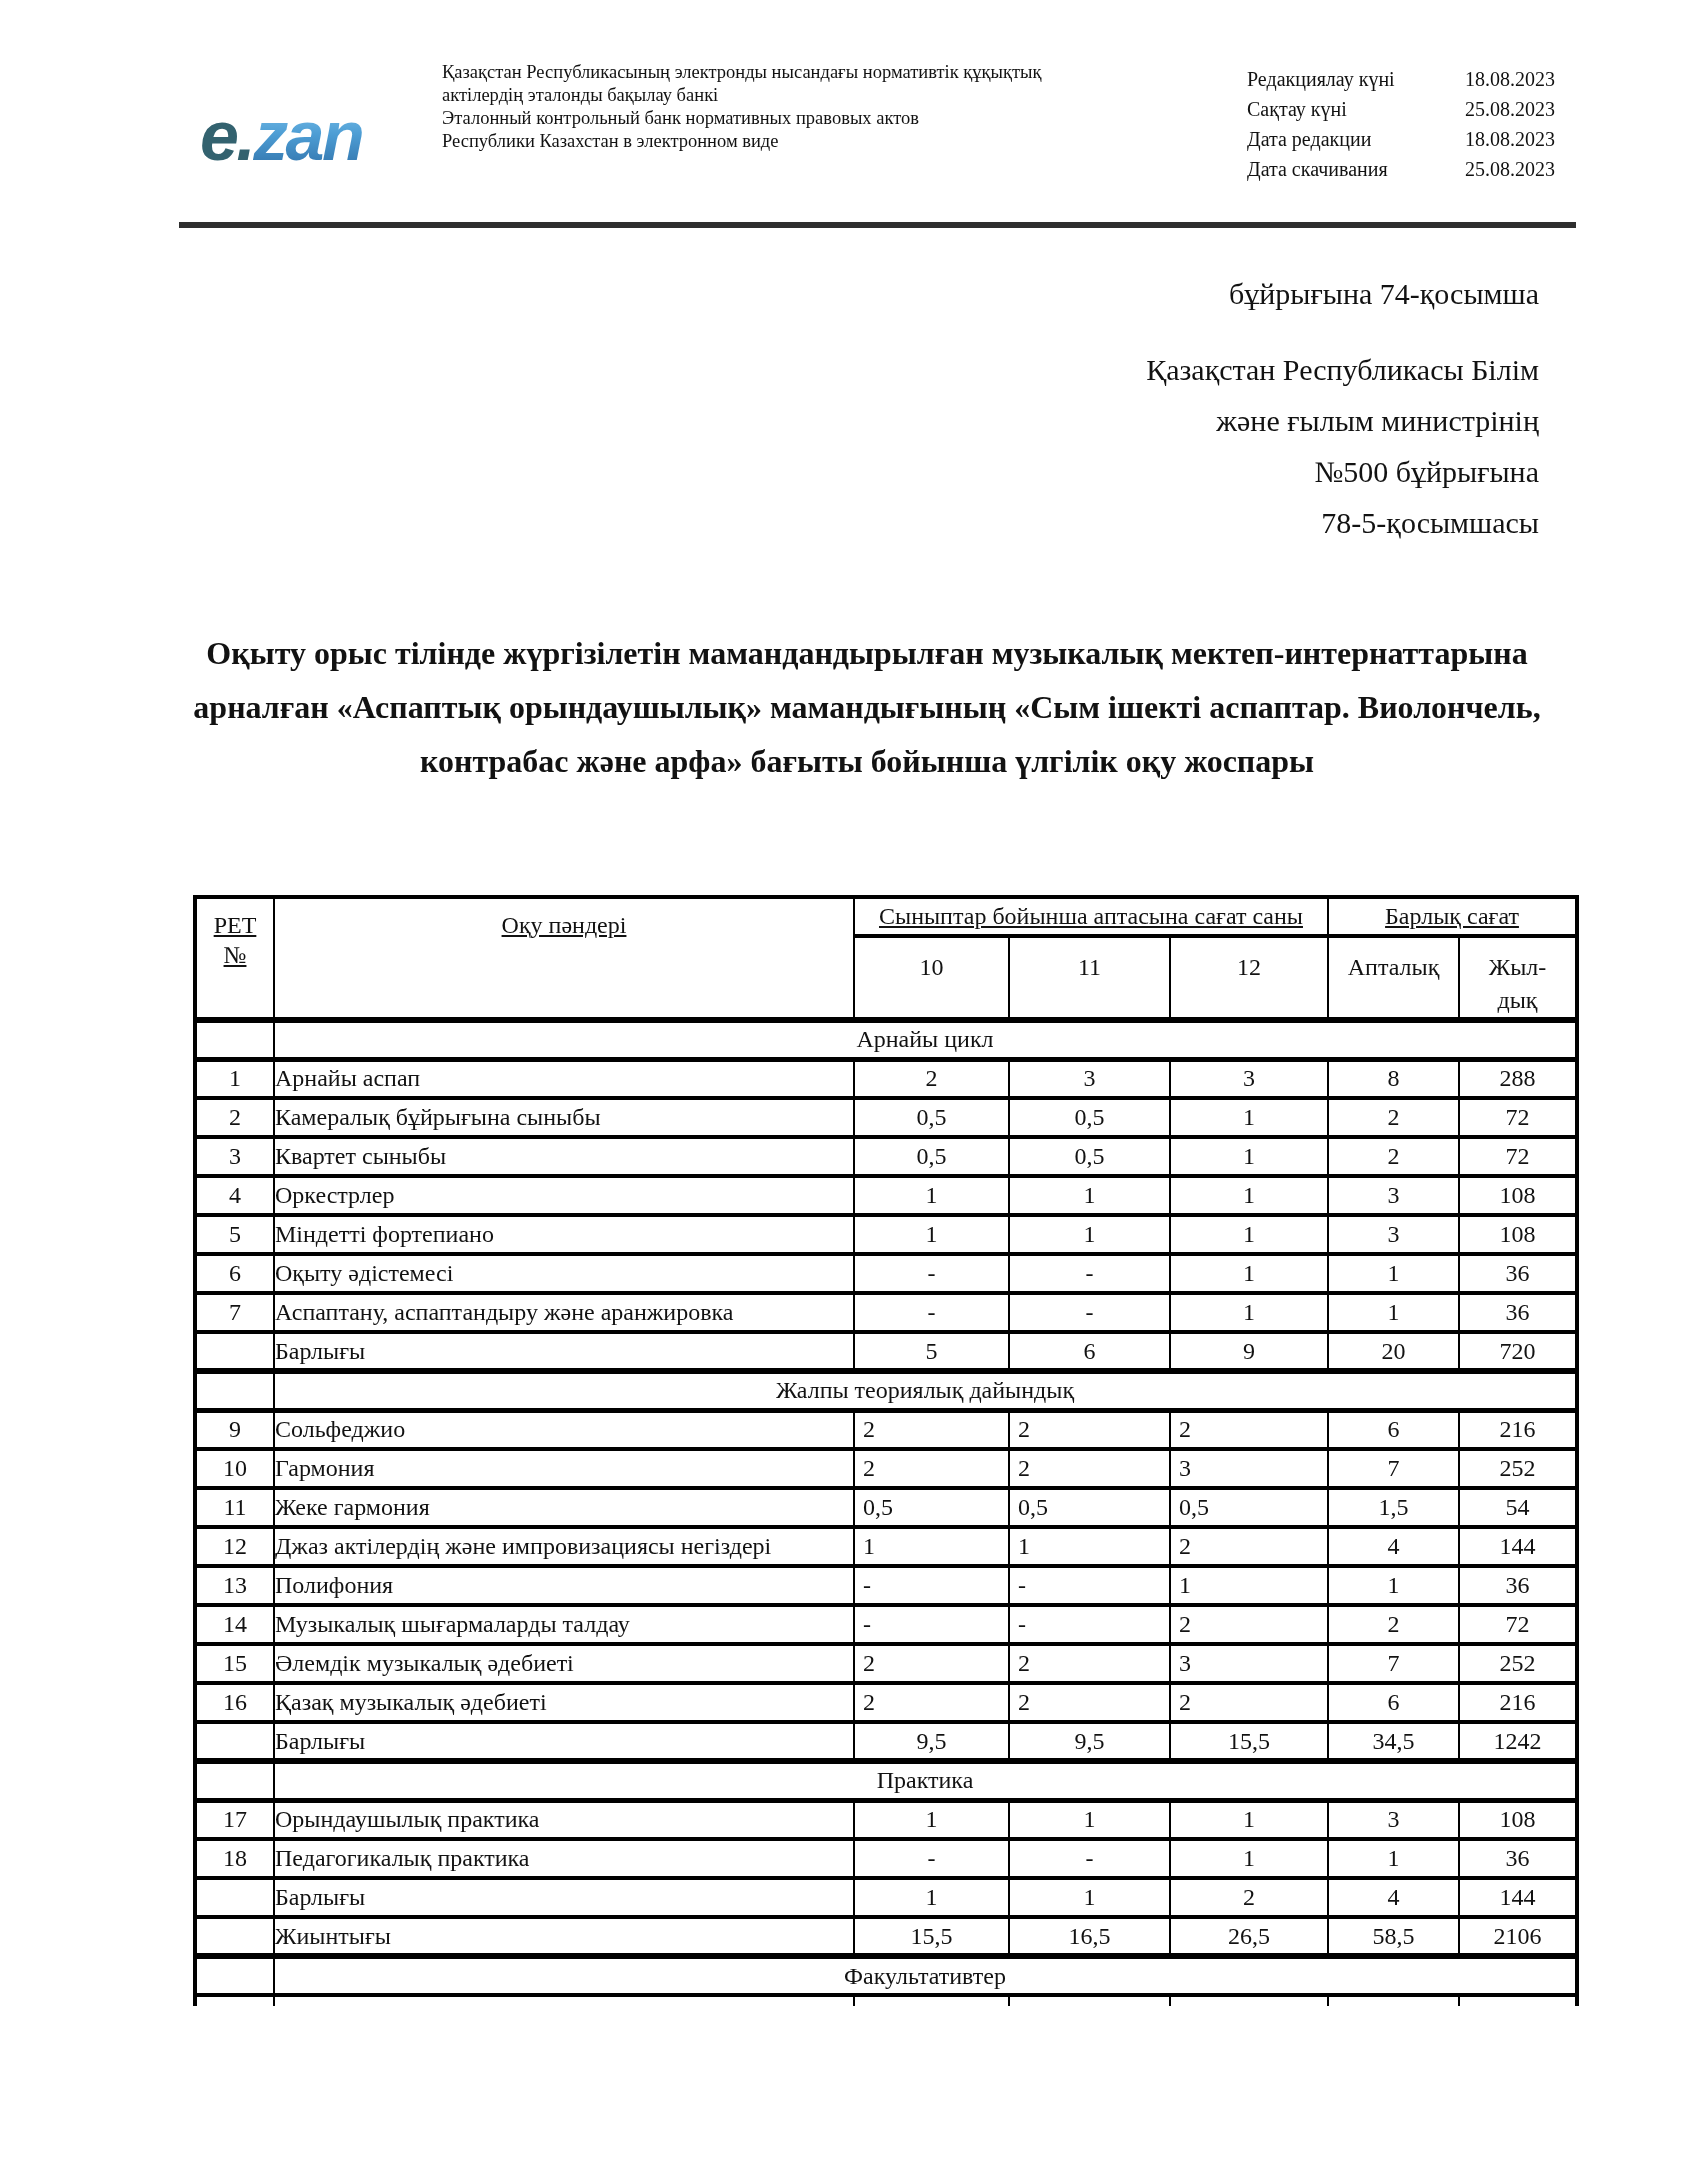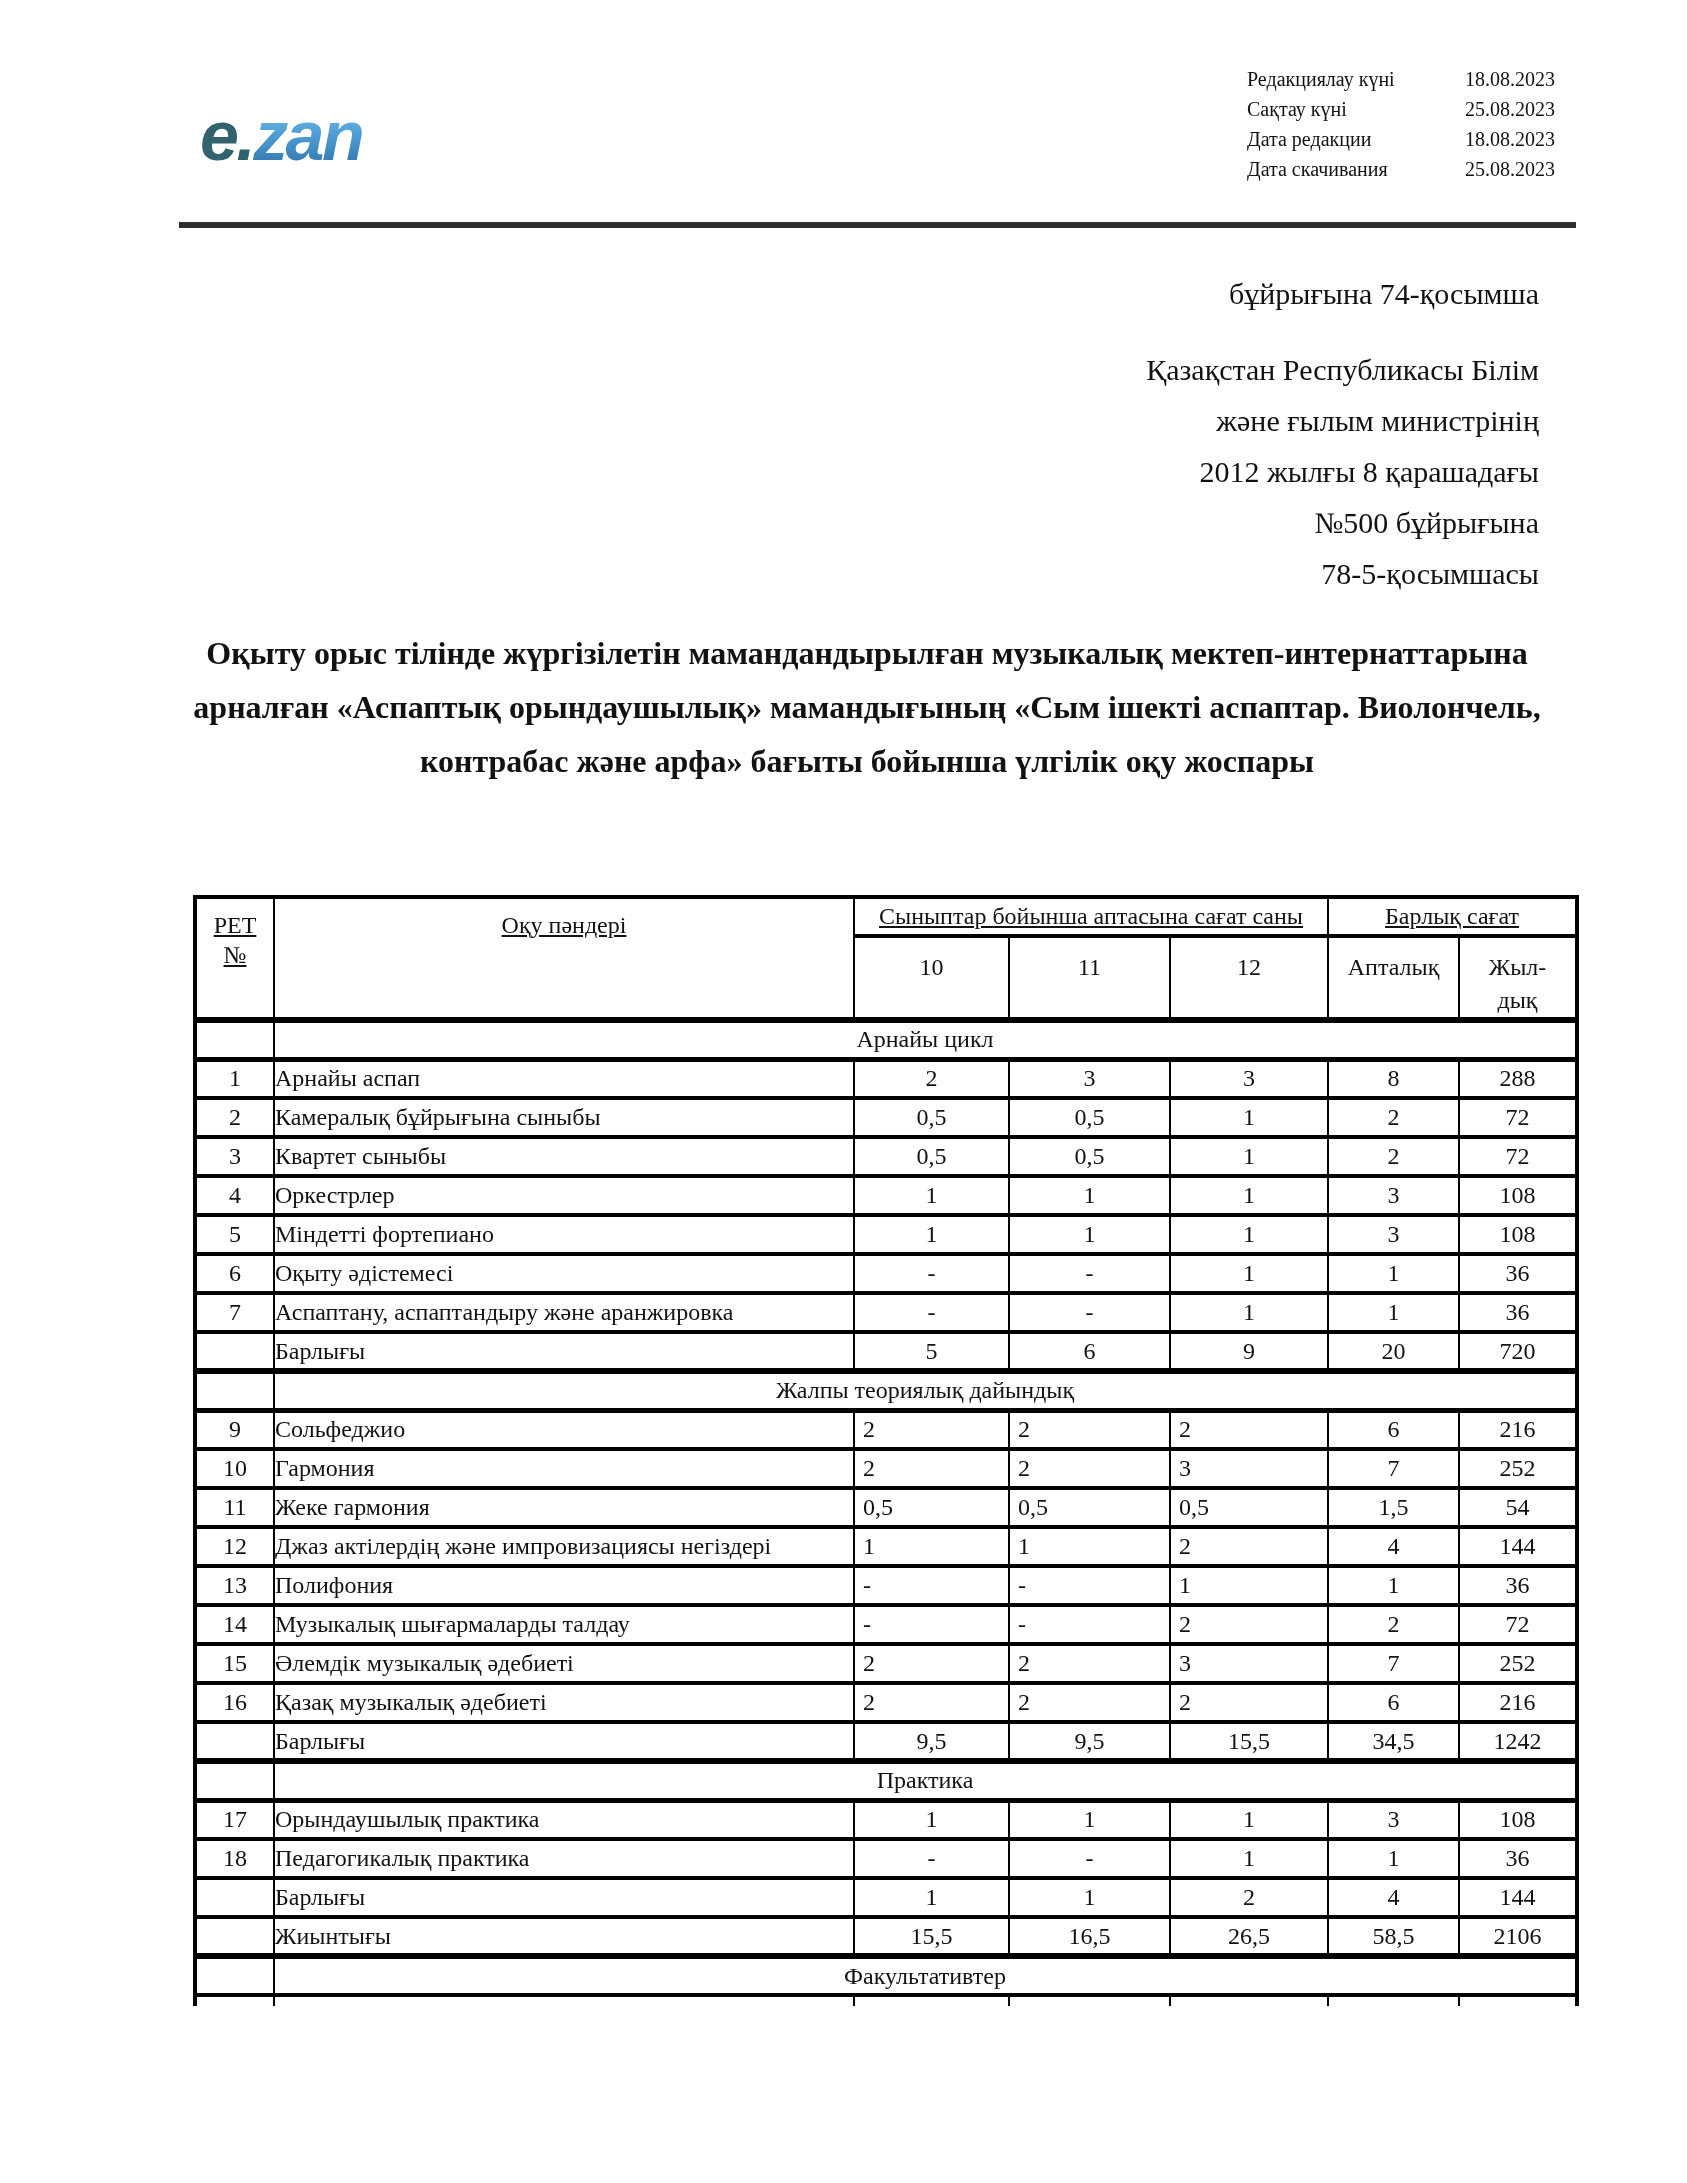--- a/index.html
+++ b/index.html
@@ -51,20 +51,26 @@
   td.c-val{text-align:center;vertical-align:middle;}
   td.c-val.left{text-align:left;padding-left:8px;}
 </style>
 </head>
 <body>
 
 <div id="page">
 
   <div class="logo"><span class="logo-e">e.</span><span class="logo-zan">zan</span></div>
 
+  <div class="bank">
+    <div>Қазақстан Республикасының электронды нысандағы нормативтік құқықтық</div>
+    <div>актілердің эталонды бақылау банкі</div>
+    <div>Эталонный контрольный банк нормативных правовых актов</div>
+    <div>Республики Казахстан в электронном виде</div>
+  </div>
 
   <div class="dates">
     <div class="drow">
       <div class="dlbl">Редакциялау күні</div>
       <div class="dval">18.08.2023</div>
     </div>
     <div class="drow">
       <div class="dlbl">Сақтау күні</div>
       <div class="dval">25.08.2023</div>
     </div>
@@ -77,21 +83,20 @@
       <div class="dval">25.08.2023</div>
     </div>
   </div>
 
   <div class="rule"></div>
 
   <div class="appendix">
     <div class="first">бұйрығына 74-қосымша</div>
     <div>Қазақстан Республикасы Білім</div>
     <div>және ғылым министрінің</div>
-    <div>2012 жылғы 8 қарашадағы</div>
     <div>№500 бұйрығына</div>
     <div>78-5-қосымшасы</div>
   </div>
 
   <div class="doc-title">Оқыту орыс тілінде жүргізілетін мамандандырылған музыкалық мектеп-интернаттарына арналған «Аспаптық орындаушылық» мамандығының «Сым ішекті аспаптар. Виолончель, контрабас және арфа» бағыты бойынша үлгілік оқу жоспары</div>
 
   <table class="curr">
     <colgroup>
       <col style="width:79px">
         <col style="width:580px">

